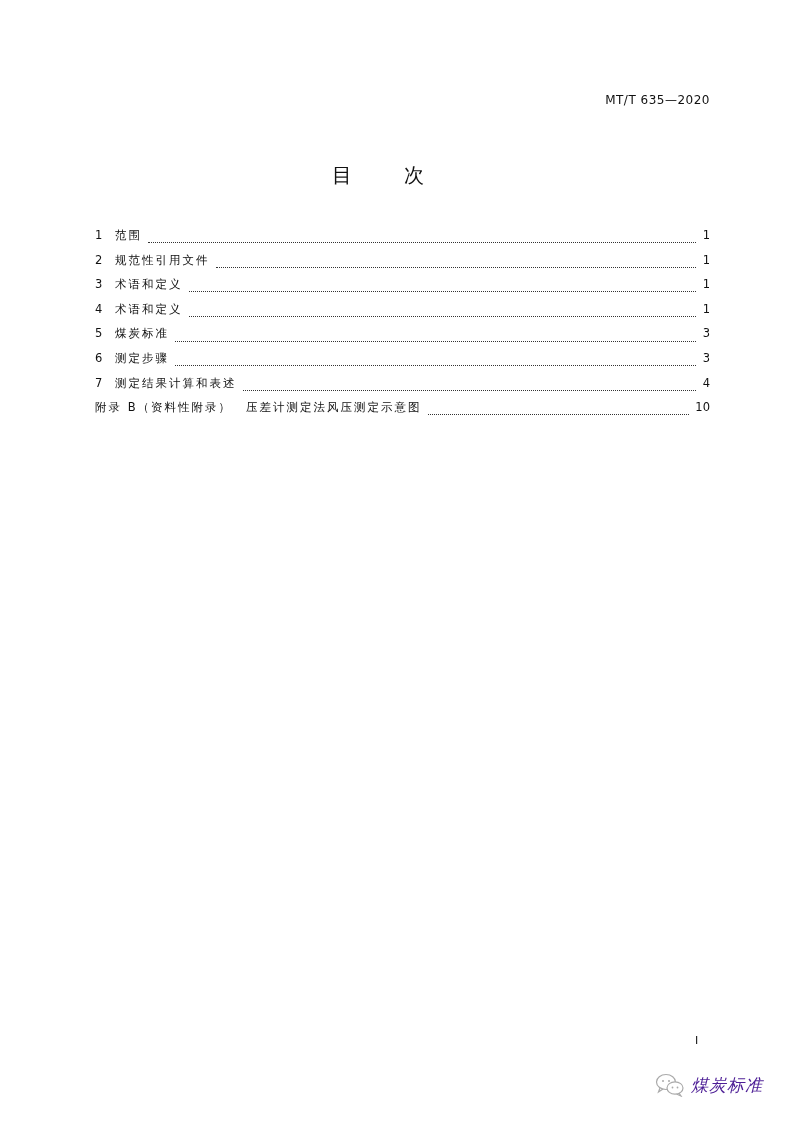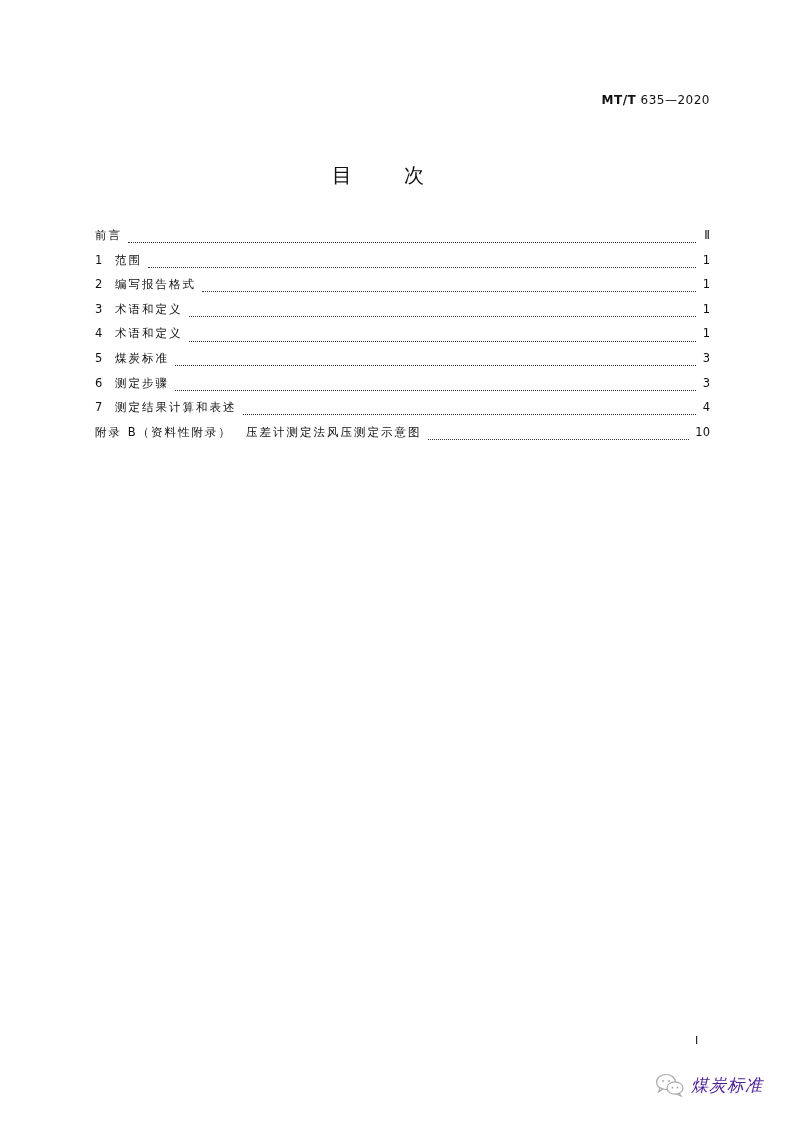--- a/index.html
+++ b/index.html
@@ -4,21 +4,21 @@
 <style>
   html, body { margin: 0; padding: 0; background: #ffffff; }
   body {
     width: 794px; height: 1122px; position: relative; overflow: hidden;
     font-family: "DejaVu Sans", sans-serif; color: #111;
   }
   .std-no {
     position: absolute; top: 93px; right: 84px;
     font-size: 12px; letter-spacing: 0.5px;
   }
-  .std-no b { font-weight: bold; }
+  .std-no b { font-weight: normal; }
   .title {
     position: absolute; top: 162px; left: 0; width: 756px;
     text-align: center; font-size: 20px; letter-spacing: 0;
   }
   .title span { display: inline-block; }
   .title .gap { width: 52px; }
   .toc {
     position: absolute; top: 228px; left: 95px; width: 615px;
   }
   .toc-row {
@@ -50,33 +50,28 @@
   <b>MT/T</b>
   <span>635—2020</span>
 </div>
 
 <div class="title">
   <span>目</span><span class="gap"></span><span>次</span>
 </div>
 
 <div class="toc">
   <div class="toc-row">
-    <span class="toc-label">前言</span>
-    <span class="toc-dots"></span>
-    <span class="toc-page">Ⅱ</span>
-  </div>
-  <div class="toc-row">
     <span class="toc-num">1</span>
     <span class="toc-label">范围</span>
     <span class="toc-dots"></span>
     <span class="toc-page">1</span>
   </div>
   <div class="toc-row">
     <span class="toc-num">2</span>
-    <span class="toc-label">编写报告格式</span>
+    <span class="toc-label">规范性引用文件</span>
     <span class="toc-dots"></span>
     <span class="toc-page">1</span>
   </div>
   <div class="toc-row">
     <span class="toc-num">3</span>
     <span class="toc-label">术语和定义</span>
     <span class="toc-dots"></span>
     <span class="toc-page">1</span>
   </div>
   <div class="toc-row">

